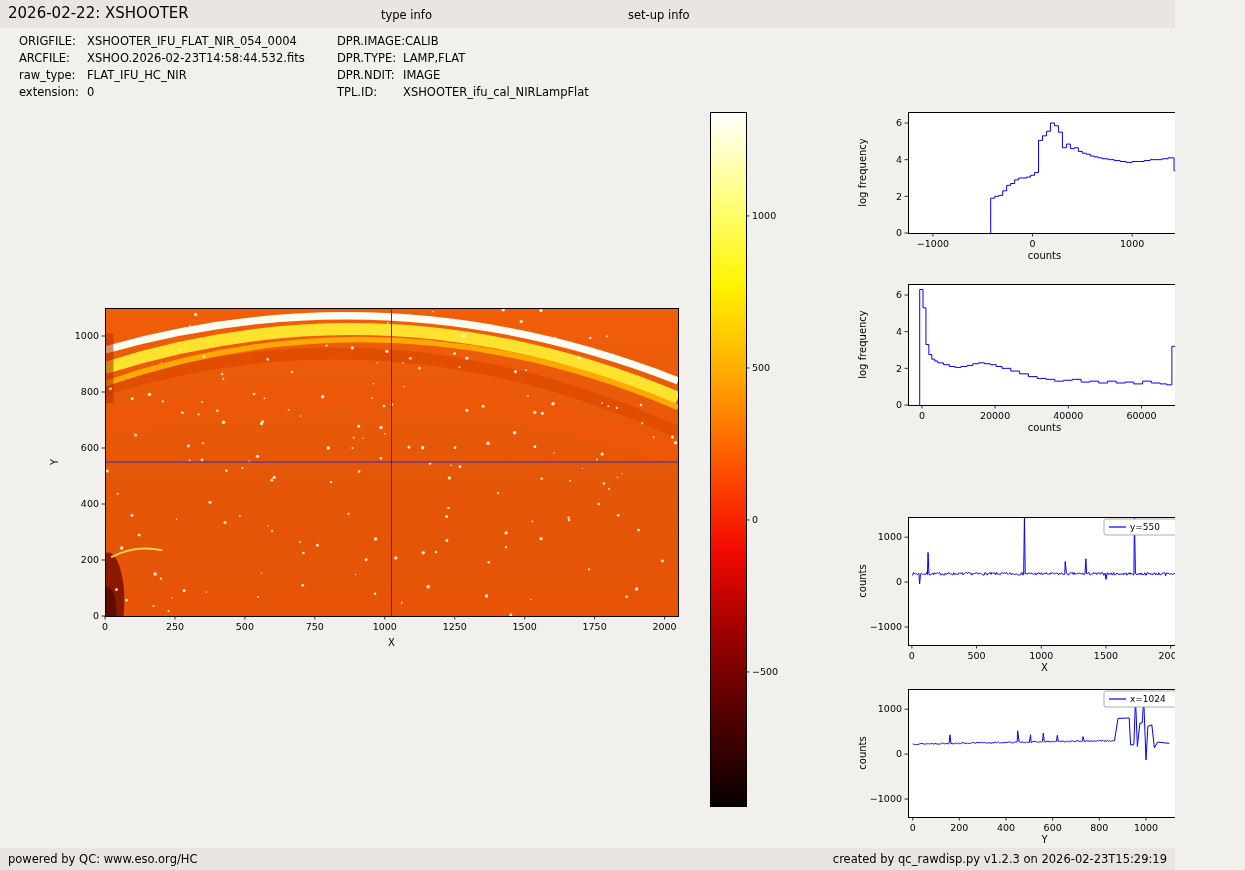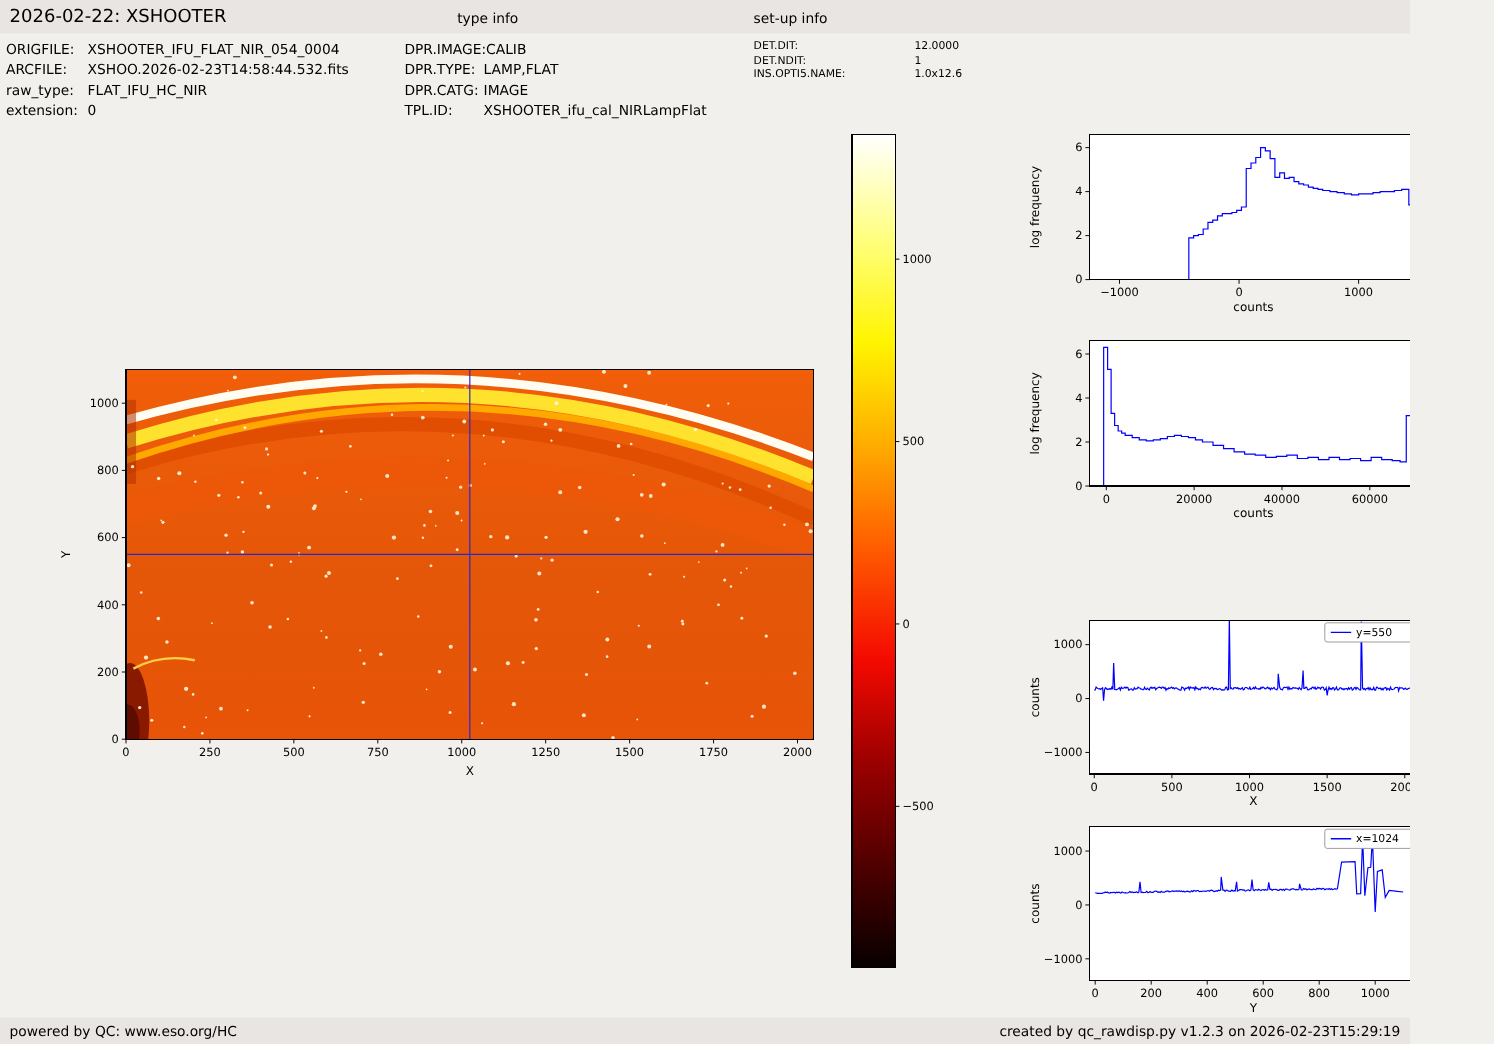--- a/index.html
+++ b/index.html
@@ -6,21 +6,21 @@
   .page{position:relative;width:1175px;height:870px;background:#f2f0ed;
         font-family:"DejaVu Sans","Liberation Sans",sans-serif;color:#000;overflow:hidden;}
   .bar{position:absolute;left:0;width:100%;background:#e8e5e2;}
   .bar.top{top:0;height:28px;}
   .bar.bottom{bottom:0;height:22px;font-size:11.5px;}
   .title{position:absolute;left:8px;top:4px;font-size:15px;}
   .bar-label{position:absolute;top:8px;font-size:11.5px;}
   #lbl-type{left:337px;margin-left:44px;}
   #lbl-setup{left:628px;}
   .info-col{position:absolute;font-size:11.5px;}
-  #file-info{left:5px;top:33px;}
+  #file-info{left:19px;top:33px;}
   #type-info{left:337px;top:33px;}
   #setup-info{left:628px;top:34px;font-size:9px;}
   .irow{display:flex;line-height:17px;white-space:nowrap;}
   #setup-info .irow{line-height:11.5px;}
   .irow .k{flex:0 0 var(--kw);}
   .chart{position:absolute;}
   #chart-raw-image{left:40px;top:286px;}
   #chart-colorbar{left:706px;top:105px;}
   #chart-hist-detail{left:856px;top:100px;}
   #chart-hist-full{left:856px;top:272px;}
@@ -62,40 +62,26 @@
   <div class="info-col" id="type-info">
       <div class="irow" style="--kw: 66px;">
         <span class="k">DPR.IMAGE:</span>
         <span class="v">CALIB</span>
       </div>
       <div class="irow" style="--kw: 66px;">
         <span class="k">DPR.TYPE:</span>
         <span class="v">LAMP,FLAT</span>
       </div>
       <div class="irow" style="--kw: 66px;">
-        <span class="k">DPR.CATG:</span>
+        <span class="k">DPR.NDIT:</span>
         <span class="v">IMAGE</span>
       </div>
       <div class="irow" style="--kw: 66px;">
         <span class="k">TPL.ID:</span>
         <span class="v">XSHOOTER_ifu_cal_NIRLampFlat</span>
-      </div>
-    </div>
-  <div class="info-col" id="setup-info">
-      <div class="irow" style="--kw: 134px;">
-        <span class="k">DET.DIT:</span>
-        <span class="v">12.0000</span>
-      </div>
-      <div class="irow" style="--kw: 134px;">
-        <span class="k">DET.NDIT:</span>
-        <span class="v">1</span>
-      </div>
-      <div class="irow" style="--kw: 134px;">
-        <span class="k">INS.OPTI5.NAME:</span>
-        <span class="v">1.0x12.6</span>
       </div>
     </div>
 
   <div class="chart" id="chart-raw-image"><svg width="660" height="384" viewBox="0 0 660 384">
         <defs>
           <clipPath id="clip-raw_image">
             <rect x="65" y="22" width="573" height="308"></rect>
           </clipPath>
           <linearGradient id="shade-grad" x1="0" y1="0" x2="0" y2="1">
             <stop offset="0" stop-color="#000000" stop-opacity="0"></stop>

